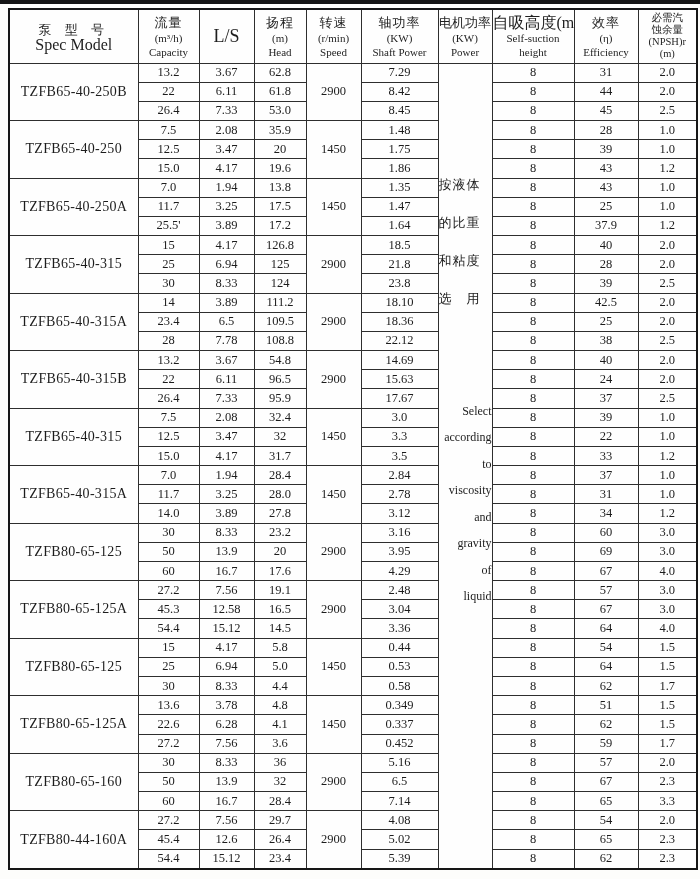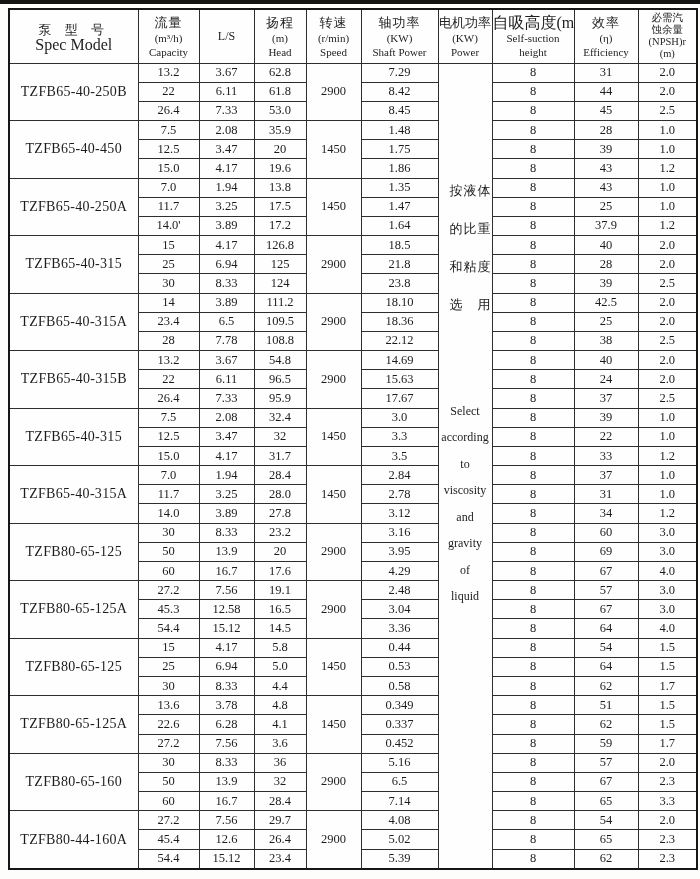--- a/index.html
+++ b/index.html
@@ -17,26 +17,26 @@
   .spec-table th,.spec-table td{
     border:1px solid #2e2e2e;padding:0;text-align:center;vertical-align:middle;
     overflow:hidden;white-space:nowrap;
   }
   thead tr{height:54px}
   th{font-weight:normal}
   .h-zh{font-size:13px;line-height:17px;letter-spacing:1px}
   .h-zh.sp{letter-spacing:5px}
   .h-sub{font-size:11px;line-height:14px}
   .h-sm{font-size:10.5px;line-height:12px;letter-spacing:0}
-  .h-one{font-size:12px}
+  .h-one{font-size:18px}
   tbody td{font-size:12.5px;color:#1c1c1c}
   td.model-cell{font-size:14px;letter-spacing:.3px}
   td.power-cell{position:relative}
-  .note-zh{position:absolute;top:108px;left:0;width:100%;font-size:13px;line-height:38px;letter-spacing:1px;text-align:right}
-  .note-en{position:absolute;top:334px;left:0;width:100%;font-size:12px;line-height:26.5px;text-align:center}
+  .note-zh{position:absolute;top:102px;left:0;width:100%;font-size:13px;line-height:38px;letter-spacing:1px;text-align:left}
+  .note-en{position:absolute;top:334px;left:0;width:100%;font-size:12px;line-height:26.5px;text-align:right}
 </style>
 </head>
 <body>
 
 <div class="top-rule"></div>
 
 <table class="spec-table">
   <colgroup>
     <col style="width:129px">
       <col style="width:61px">
@@ -143,21 +143,21 @@
       <tr>
         <td>26.4</td>
         <td>7.33</td>
         <td>53.0</td>
         <td>8.45</td>
         <td>8</td>
         <td>45</td>
         <td>2.5</td>
       </tr>
       <tr>
-        <td rowspan="3" class="model-cell">TZFB65-40-450</td>
+        <td rowspan="3" class="model-cell">TZFB65-40-250</td>
         <td>7.5</td>
         <td>2.08</td>
         <td>35.9</td>
         <td rowspan="3">1450</td>
         <td>1.48</td>
         <td>8</td>
         <td>28</td>
         <td>1.0</td>
       </tr>
       <tr>
@@ -192,21 +192,21 @@
       <tr>
         <td>11.7</td>
         <td>3.25</td>
         <td>17.5</td>
         <td>1.47</td>
         <td>8</td>
         <td>25</td>
         <td>1.0</td>
       </tr>
       <tr>
-        <td>14.0'</td>
+        <td>25.5'</td>
         <td>3.89</td>
         <td>17.2</td>
         <td>1.64</td>
         <td>8</td>
         <td>37.9</td>
         <td>1.2</td>
       </tr>
       <tr>
         <td rowspan="3" class="model-cell">TZFB65-40-315</td>
         <td>15</td>

